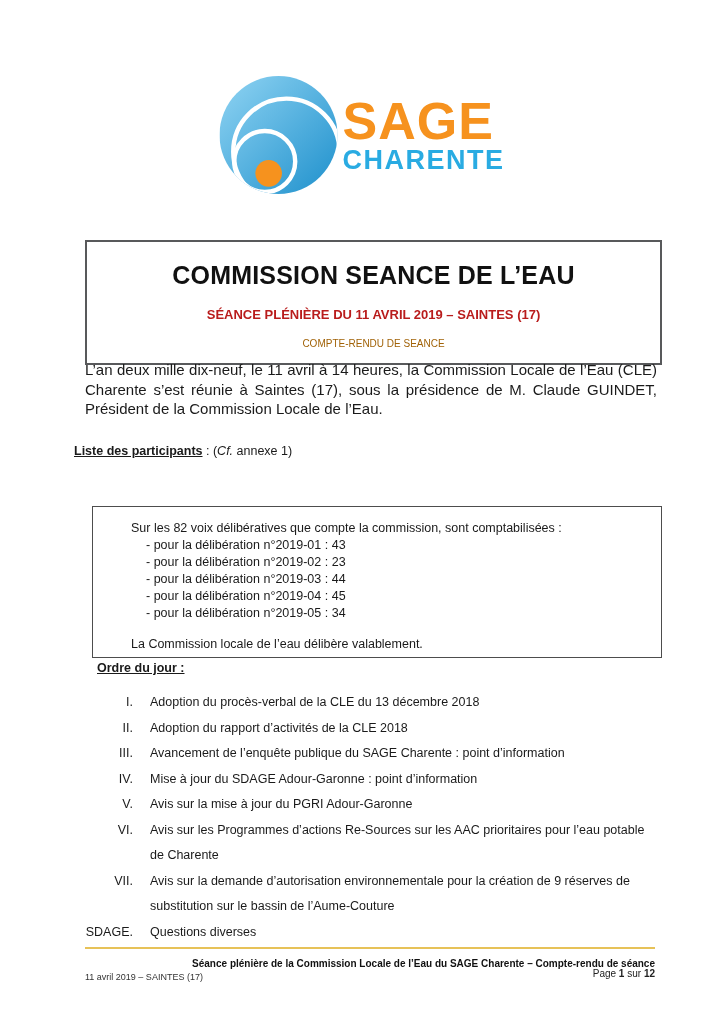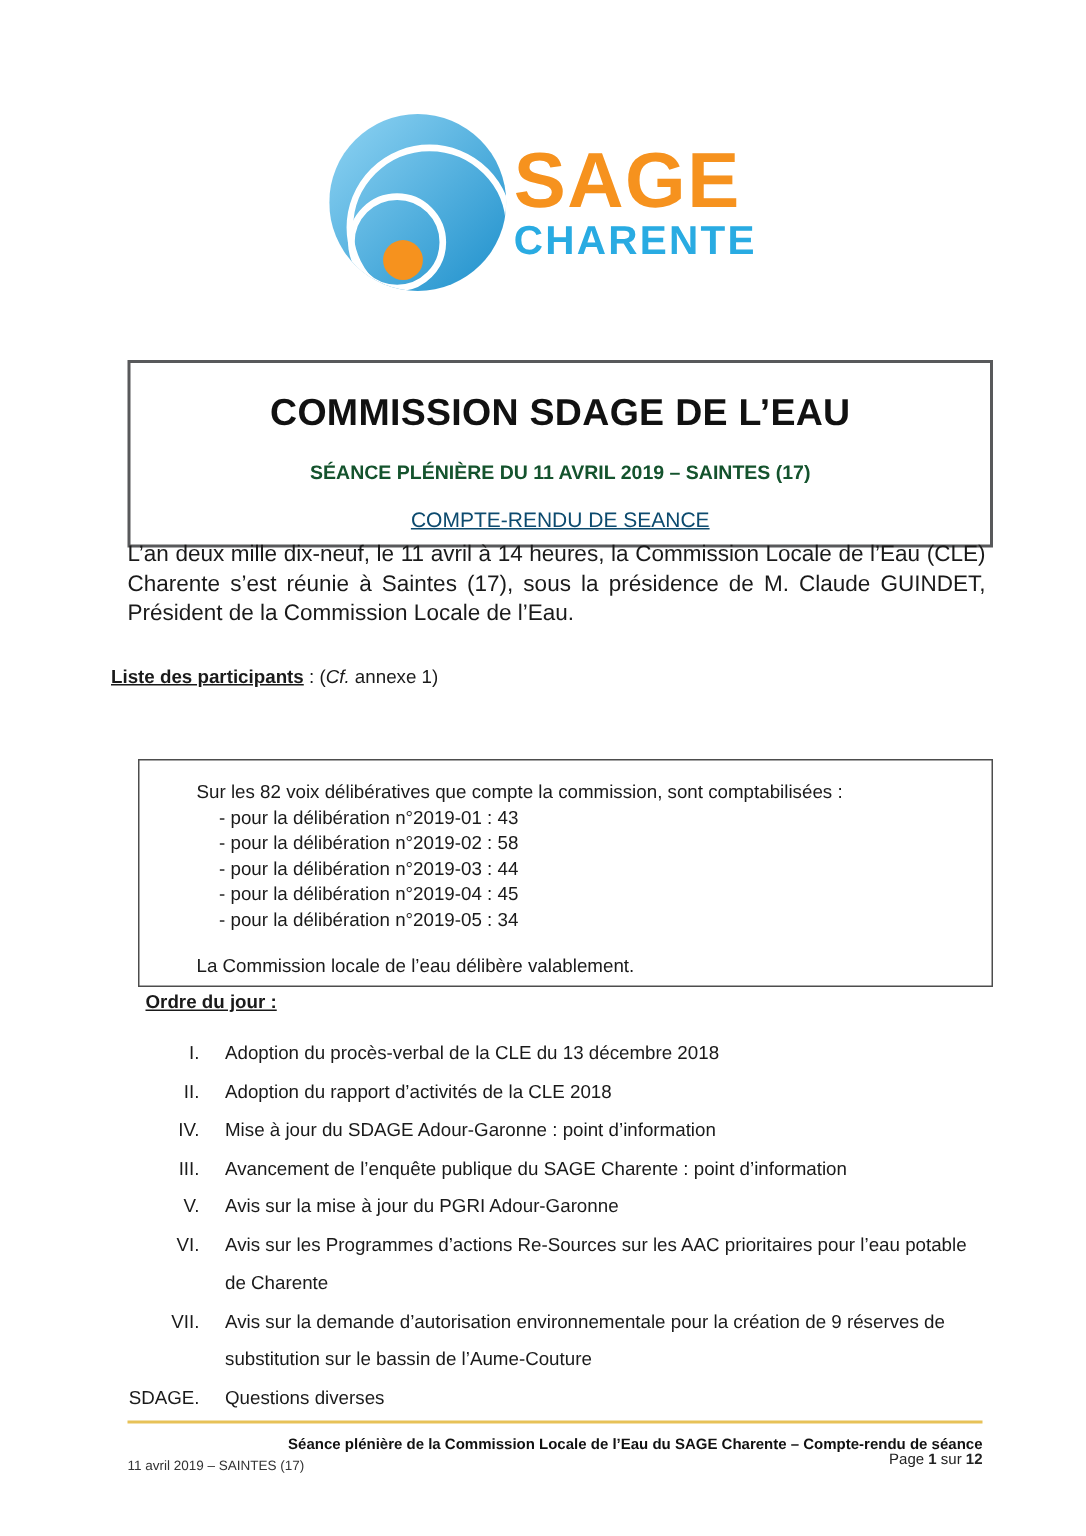--- a/index.html
+++ b/index.html
@@ -28,22 +28,22 @@
   .logo-subtitle{
     font-weight:bold;font-size:27px;line-height:28px;letter-spacing:1.5px;margin-top:1px;
   }
   
   .header-box{
     position:absolute;left:85px;top:240px;width:577px;height:125px;
     box-sizing:border-box;border:2px solid #58595b;
     text-align:center;background:#fff;
   }
   .header-title{font-size:25px;font-weight:bold;color:#111;margin-top:19px;letter-spacing:0.2px;}
-  .header-subtitle{font-size:13px;font-weight:bold;color:#14532d;margin-top:17px;}
-  .header-doctype{font-size:14px;color:#0c4a6e;margin-top:16px;text-decoration:underline;}
+  .header-subtitle{font-size:13px;font-weight:bold;color:#b91c1c;margin-top:17px;}
+  .header-doctype{font-size:10px;color:#a16207;margin-top:16px;}
   
   .intro{
     position:absolute;left:85px;top:360px;width:572px;
     font-size:15px;line-height:19.5px;text-align:justify;
   }
   
   .participants{
     position:absolute;left:74px;top:444px;font-size:12.5px;
   }
   .participants .label{font-weight:bold;text-decoration:underline;}
@@ -107,58 +107,58 @@
         <circle id="ballDot" cx="50" cy="99" r="13.5" fill="#F6921E"></circle>
       </g>
     </svg>
     <div class="logo-text">
       <span class="logo-title" style="color: rgb(246, 146, 30);">SAGE</span>
       <span class="logo-subtitle" style="color: rgb(41, 171, 226);">CHARENTE</span>
     </div>
   </div>
 
   <div class="header-box">
-    <div class="header-title">COMMISSION SDAGE DE L’EAU</div>
+    <div class="header-title">COMMISSION SEANCE DE L’EAU</div>
     <div class="header-subtitle">SÉANCE PLÉNIÈRE DU 11 AVRIL 2019 – SAINTES (17)</div>
     <div class="header-doctype">COMPTE-RENDU DE SEANCE</div>
   </div>
 
   <div class="intro">L’an deux mille dix-neuf, le 11 avril à 14 heures, la Commission Locale de l’Eau (CLE) Charente s’est réunie à Saintes (17), sous la présidence de M. Claude GUINDET, Président de la Commission Locale de l’Eau.</div>
 
   <div class="participants"><span class="label">Liste des participants</span><span> : (</span><span class="cf">Cf.</span><span> annexe 1)</span></div>
 
   <div class="votes-box">
     <div class="votes-intro">Sur les 82 voix délibératives que compte la commission, sont comptabilisées :</div>
     <div>
         <div class="votes-item">- pour la délibération n°2019-01 : 43</div>
-        <div class="votes-item">- pour la délibération n°2019-02 : 58</div>
+        <div class="votes-item">- pour la délibération n°2019-02 : 23</div>
         <div class="votes-item">- pour la délibération n°2019-03 : 44</div>
         <div class="votes-item">- pour la délibération n°2019-04 : 45</div>
         <div class="votes-item">- pour la délibération n°2019-05 : 34</div>
       </div>
     <div class="votes-conclusion">La Commission locale de l’eau délibère valablement.</div>
   </div>
 
   <div class="agenda-heading">Ordre du jour :</div>
   <div class="agenda-list">
       <div class="agenda-row">
         <div class="agenda-num">I.</div>
         <div class="agenda-text">Adoption du procès-verbal de la CLE du 13 décembre 2018</div>
       </div>
       <div class="agenda-row">
         <div class="agenda-num">II.</div>
         <div class="agenda-text">Adoption du rapport d’activités de la CLE 2018</div>
       </div>
       <div class="agenda-row">
+        <div class="agenda-num">III.</div>
+        <div class="agenda-text">Avancement de l’enquête publique du SAGE Charente : point d’information</div>
+      </div>
+      <div class="agenda-row">
         <div class="agenda-num">IV.</div>
         <div class="agenda-text">Mise à jour du SDAGE Adour-Garonne : point d’information</div>
-      </div>
-      <div class="agenda-row">
-        <div class="agenda-num">III.</div>
-        <div class="agenda-text">Avancement de l’enquête publique du SAGE Charente : point d’information</div>
       </div>
       <div class="agenda-row">
         <div class="agenda-num">V.</div>
         <div class="agenda-text">Avis sur la mise à jour du PGRI Adour-Garonne</div>
       </div>
       <div class="agenda-row">
         <div class="agenda-num">VI.</div>
         <div class="agenda-text">Avis sur les Programmes d’actions Re-Sources sur les AAC prioritaires pour l’eau potable de Charente</div>
       </div>
       <div class="agenda-row">

